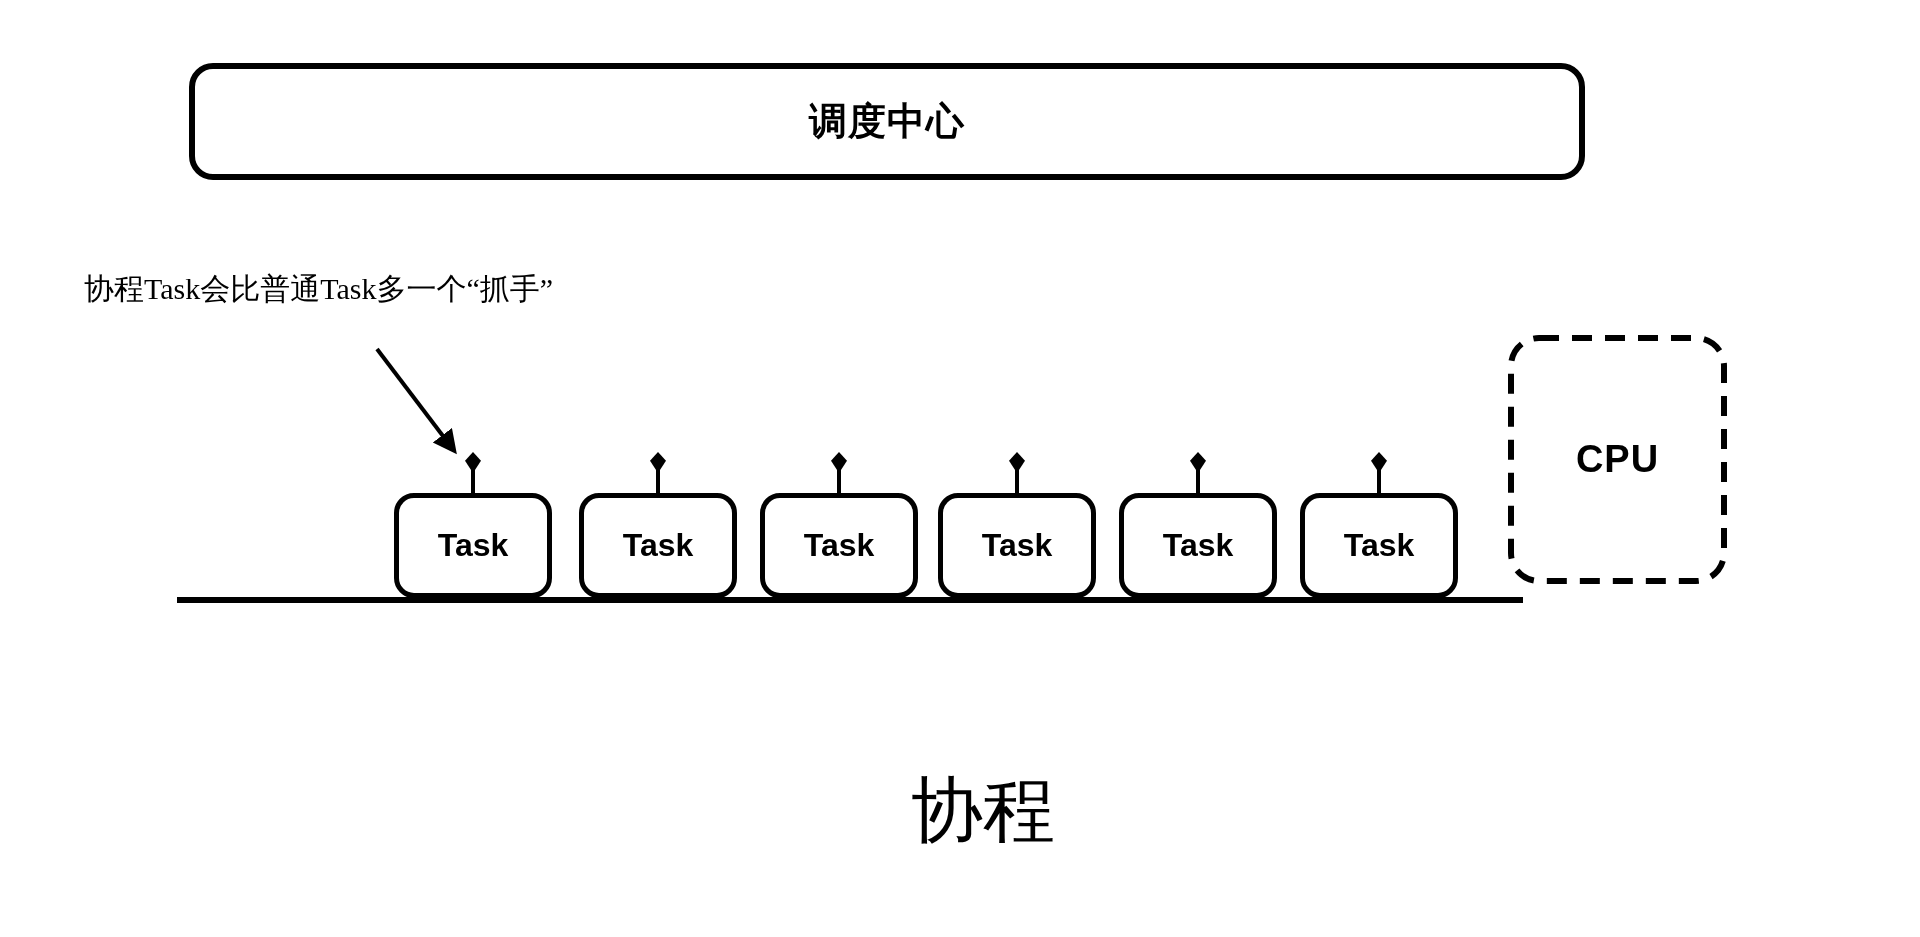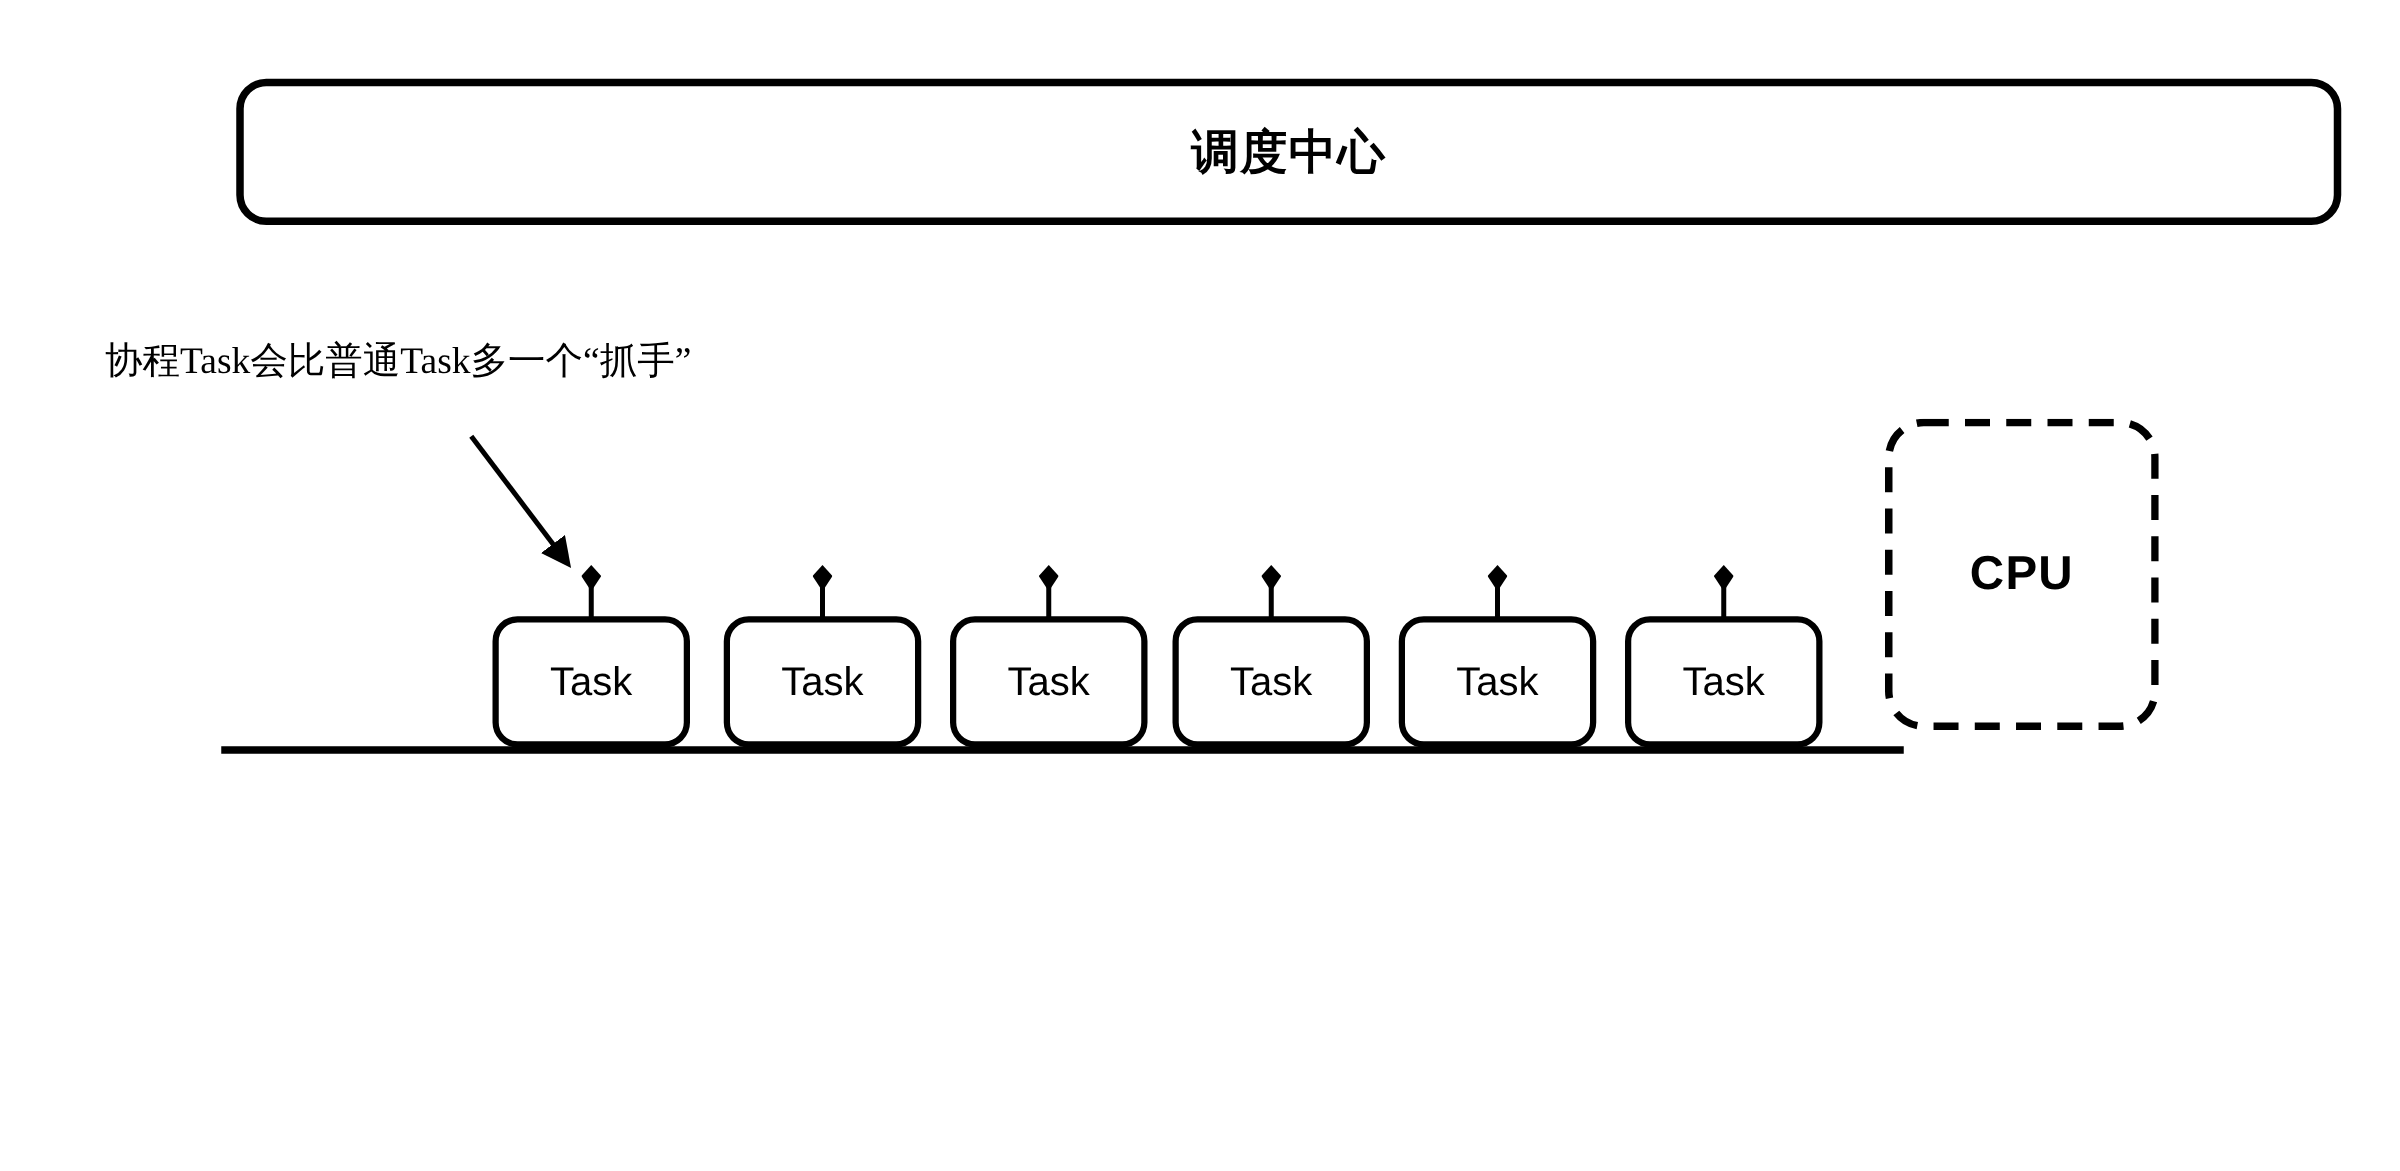--- a/index.html
+++ b/index.html
@@ -15,21 +15,21 @@
     background: var(--bg);
     overflow: hidden;
     font-family: "Liberation Sans", sans-serif;
     color: var(--ink);
   }
 
   
   .scheduler-box {
     position: absolute;
     left: 189px; top: 63px;
-    width: 1684px; height: 117px;
+    width: 1396px; height: 117px;
     border: 6px solid var(--ink);
     border-radius: 24px;
     display: flex; align-items: center; justify-content: center;
     background: var(--bg);
   }
   .scheduler-box .label {
     font-size: 38px;
     font-weight: 700;
     letter-spacing: 1px;
   }
@@ -79,21 +79,21 @@
     position: absolute;
     left: 0; top: 41px;
     width: 158px; height: 105px;
     border: 5px solid var(--ink);
     border-radius: 20px;
     background: var(--bg);
     display: flex; align-items: center; justify-content: center;
   }
   .task-box .label {
     font-size: 32px;
-    font-weight: 400;
+    font-weight: 700;
   }
 
   
   .ground-line {
     position: absolute;
     left: 177px; top: 597px;
     width: 1346px; height: 6px;
     background: var(--ink);
   }
 
@@ -194,14 +194,15 @@
 
   <div class="ground-line"></div>
 
   <div class="cpu-box">
     <svg viewBox="0 0 219 249" xmlns="http://www.w3.org/2000/svg">
       <rect x="3" y="3" width="213" height="243" rx="28" ry="28" fill="none" stroke="currentColor" stroke-width="6" stroke-dasharray="20 13"></rect>
     </svg>
     <span class="label">CPU</span>
   </div>
 
+  <div class="caption">协程</div>
 
 </div>
 
 </body></html>

